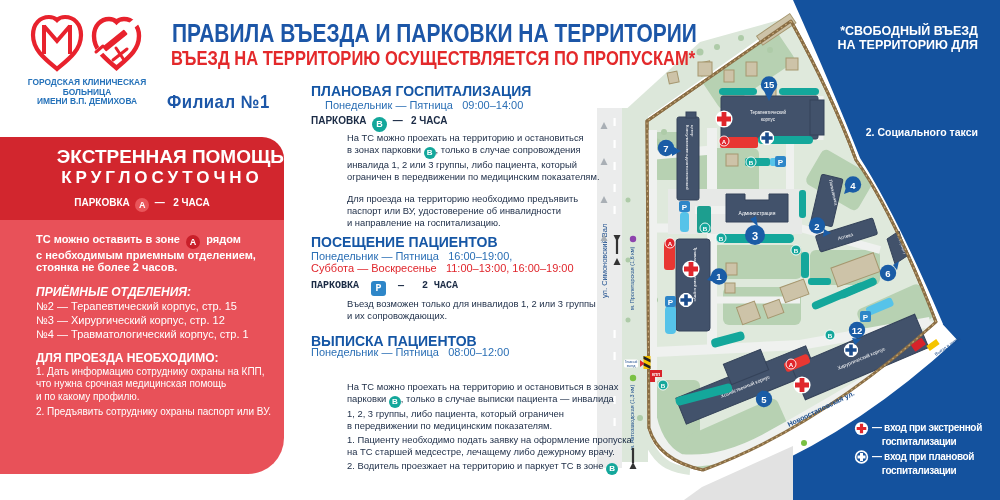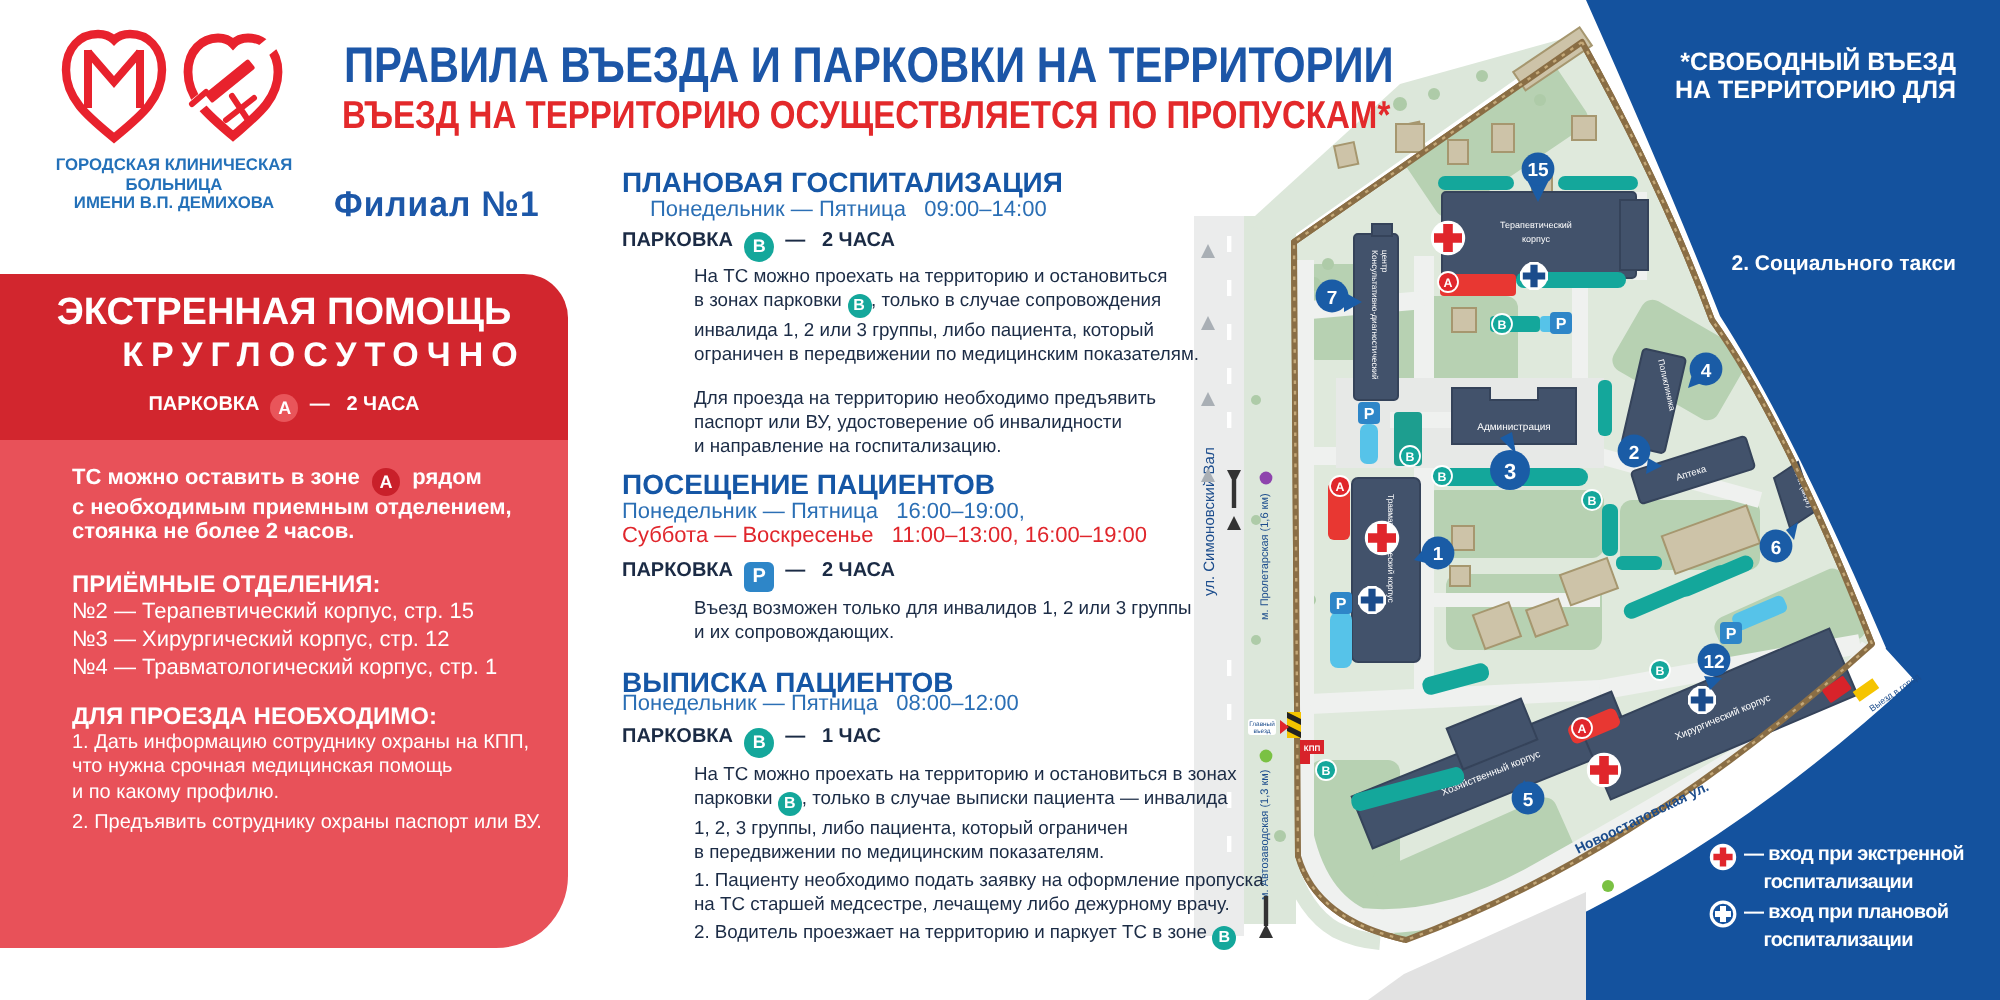--- a/index.html
+++ b/index.html
@@ -352,46 +352,45 @@
 </svg>
 <div class="abs txt" style="left:22px;top:78px;width:130px;text-align:center;color:#2471B9;font-weight:bold;font-size:8.4px;line-height:9.7px;">ГОРОДСКАЯ КЛИНИЧЕСКАЯ<br>БОЛЬНИЦА<br>ИМЕНИ В.П. ДЕМИХОВА</div>
 <div class="abs txt" style="left:167px;top:92px;color:#1C57A8;font-weight:bold;font-size:16.8px;letter-spacing:0.5px;transform:scaleY(1.06);transform-origin:top left;">Филиал №1</div>
 
 <div class="abs txt" style="left:172px;top:19px;color:#1C56A7;font-weight:bold;font-size:25px;transform:scaleX(0.838);transform-origin:top left;white-space:nowrap;">ПРАВИЛА ВЪЕЗДА И ПАРКОВКИ НА ТЕРРИТОРИИ</div>
 <div class="abs txt" style="left:171px;top:47px;color:#E3292B;font-weight:bold;font-size:19.5px;transform:scaleX(0.848);transform-origin:top left;white-space:nowrap;">ВЪЕЗД НА ТЕРРИТОРИЮ ОСУЩЕСТВЛЯЕТСЯ ПО ПРОПУСКАМ*</div>
 
 <div id="redbox" class="abs">
   <div id="redtop"></div>
   <div id="redbot"></div>
-  <div class="abs w" style="left:0;top:8.5px;width:284px;text-align:center;font-weight:bold;font-size:19px;">ЭКСТРЕННАЯ ПОМОЩЬ</div>
+  <div class="abs w" style="left:0;top:8.5px;width:284px;text-align:right;font-weight:bold;font-size:19px;">ЭКСТРЕННАЯ ПОМОЩЬ</div>
   <div class="abs w" style="left:0;top:31px;width:320px;text-align:center;font-weight:bold;font-size:17px;letter-spacing:4px;padding-left:4px;box-sizing:border-box;">КРУГЛОСУТОЧНО</div>
   <div class="abs w" style="left:0;top:60px;width:284px;text-align:center;font-weight:bold;font-size:10px;">ПАРКОВКА&nbsp;&nbsp;<span class="badgeA" style="background:#E9555A;">А</span>&nbsp;&nbsp;—&nbsp;&nbsp; 2 ЧАСА</div>
   <div class="abs w" style="left:36px;top:96px;font-weight:bold;font-size:11px;line-height:12.3px;">ТС можно оставить в зоне&nbsp; <span class="badgeA">А</span>&nbsp; рядом<br>с&nbsp;необходимым приемным отделением,<br>стоянка не более 2 часов.</div>
-  <div class="abs w" style="left:36px;top:148px;font-weight:bold;font-size:12px;">ПРИЁМНЫЕ ОТДЕЛЕНИЯ:</div>
+  <div class="abs w" style="left:36px;top:148px;font-weight:bold;font-size:12px;font-style:italic;">ПРИЁМНЫЕ ОТДЕЛЕНИЯ:</div>
   <div class="abs w" style="left:36px;top:163px;font-size:11px;line-height:13.8px;">№2 — Терапевтический корпус, стр. 15<br>№3 — Хирургический корпус, стр. 12<br>№4 — Травматологический корпус, стр. 1</div>
   <div class="abs w" style="left:36px;top:214px;font-weight:bold;font-size:12px;">ДЛЯ ПРОЕЗДА НЕОБХОДИМО:</div>
   <div class="abs w" style="left:36px;top:229px;font-size:10px;line-height:12.4px;">1. Дать информацию сотруднику охраны на КПП,<br>что нужна срочная медицинская помощь<br>и по какому профилю.</div>
   <div class="abs w" style="left:36px;top:268.5px;font-size:10px;line-height:12.4px;">2. Предъявить сотруднику охраны паспорт или ВУ.</div>
 </div>
 
 <div class="abs txt" style="left:311px;top:82.5px;color:#1556A5;font-weight:bold;font-size:14px;">ПЛАНОВАЯ ГОСПИТАЛИЗАЦИЯ</div>
 <div class="abs txt" style="left:311px;top:98.5px;color:#2B6FB5;font-size:11px;padding-left:14px;">Понедельник — Пятница&nbsp;&nbsp; 09:00–14:00</div>
 <div class="abs txt" style="left:311px;top:115px;color:#1B2B45;font-weight:bold;font-size:10px;">ПАРКОВКА&nbsp;&nbsp;<span class="bB">В</span>&nbsp;&nbsp;—&nbsp;&nbsp; 2 ЧАСА</div>
 <div class="abs txt body" style="left:311px;top:132px;">На ТС можно проехать на территорию и остановиться<br>в&nbsp;зонах парковки <span class="bBs">В</span>, только в случае сопровождения<br>инвалида 1, 2 или 3 группы, либо пациента, который<br>ограничен в передвижении по медицинским показателям.</div>
 <div class="abs txt" style="left:311px;top:234px;color:#1556A5;font-weight:bold;font-size:14px;">ПОСЕЩЕНИЕ ПАЦИЕНТОВ</div>
 
 <div class="abs txt body" style="left:311px;top:193px;">Для проезда на территорию необходимо предъявить<br>паспорт или ВУ, удостоверение об инвалидности<br>и&nbsp;направление на госпитализацию.</div>
 <div class="abs txt" style="left:311px;top:250px;color:#2B6FB5;font-size:11px;">Понедельник — Пятница&nbsp;&nbsp; 16:00–19:00,</div>
 <div class="abs txt" style="left:311px;top:262px;color:#E0262C;font-size:11px;">Суббота — Воскресенье&nbsp;&nbsp; 11:00–13:00, 16:00–19:00</div>
-<div class="abs txt" style="left:311px;top:280px;color:#1B2B45;font-weight:bold;font-size:10px;">ПАРКОВКА&nbsp;&nbsp;<span style="display:inline-block;width:15px;height:15px;border-radius:3px;background:#2E86C8;color:#fff;font-size:10px;line-height:15px;text-align:center;vertical-align:-3px;font-weight:bold;">P</span>&nbsp;&nbsp;—&nbsp;&nbsp; 2 ЧАСА</div>
+<div class="abs txt" style="left:311px;top:280px;color:#1B2B45;font-weight:bold;font-size:10px;font-family:Liberation Mono, monospace;">ПАРКОВКА&nbsp;&nbsp;<span style="display:inline-block;width:15px;height:15px;border-radius:3px;background:#2E86C8;color:#fff;font-size:10px;line-height:15px;text-align:center;vertical-align:-3px;font-weight:bold;">P</span>&nbsp;&nbsp;—&nbsp;&nbsp; 2 ЧАСА</div>
 <div class="abs txt body" style="left:311px;top:298px;">Въезд возможен только для инвалидов 1, 2 или 3 группы<br>и&nbsp;их сопровождающих.</div>
 
 <div class="abs txt" style="left:311px;top:333px;color:#1556A5;font-weight:bold;font-size:14px;">ВЫПИСКА ПАЦИЕНТОВ</div>
 <div class="abs txt" style="left:311px;top:346px;color:#2B6FB5;font-size:11px;">Понедельник — Пятница&nbsp;&nbsp; 08:00–12:00</div>
-<div class="abs txt" style="left:311px;top:363px;color:#1B2B45;font-weight:bold;font-size:10px;">ПАРКОВКА&nbsp;&nbsp;<span class="bB">В</span>&nbsp;&nbsp;—&nbsp;&nbsp; 1 ЧАС</div>
 <div class="abs txt body" style="left:311px;top:381px;">На ТС можно проехать на территорию и остановиться в зонах<br>парковки <span class="bBs">В</span>, только в случае выписки пациента — инвалида<br>1, 2, 3 группы, либо пациента, который ограничен<br>в&nbsp;передвижении по медицинским показателям.</div>
 <div class="abs txt body" style="left:311px;top:434px;">1. Пациенту необходимо подать заявку на оформление пропуска<br>на ТС старшей медсестре, лечащему либо дежурному врачу.</div>
 <div class="abs txt body" style="left:311px;top:460px;">2. Водитель проезжает на территорию и паркует ТС в зоне <span class="bBs">В</span></div>
 
 <div class="abs txt" style="left:810px;top:24px;width:168px;text-align:right;color:#fff;font-weight:bold;font-size:12.5px;line-height:14px;">*СВОБОДНЫЙ ВЪЕЗД<br>НА ТЕРРИТОРИЮ ДЛЯ</div>
 <div class="abs txt" style="left:810px;top:126px;width:168px;text-align:right;color:#fff;font-weight:bold;font-size:10.5px;">2. Социального такси</div>
 
 <div class="abs txt" style="left:872px;top:421px;width:118px;color:#fff;font-weight:bold;font-size:10px;line-height:13.8px;letter-spacing:-0.35px;">— вход при экстренной<br>&nbsp;&nbsp;&nbsp;&nbsp;госпитализации</div>
 <div class="abs txt" style="left:872px;top:450px;width:118px;color:#fff;font-weight:bold;font-size:10px;line-height:13.8px;letter-spacing:-0.35px;">— вход при плановой<br>&nbsp;&nbsp;&nbsp;&nbsp;госпитализации</div>
 </div>

